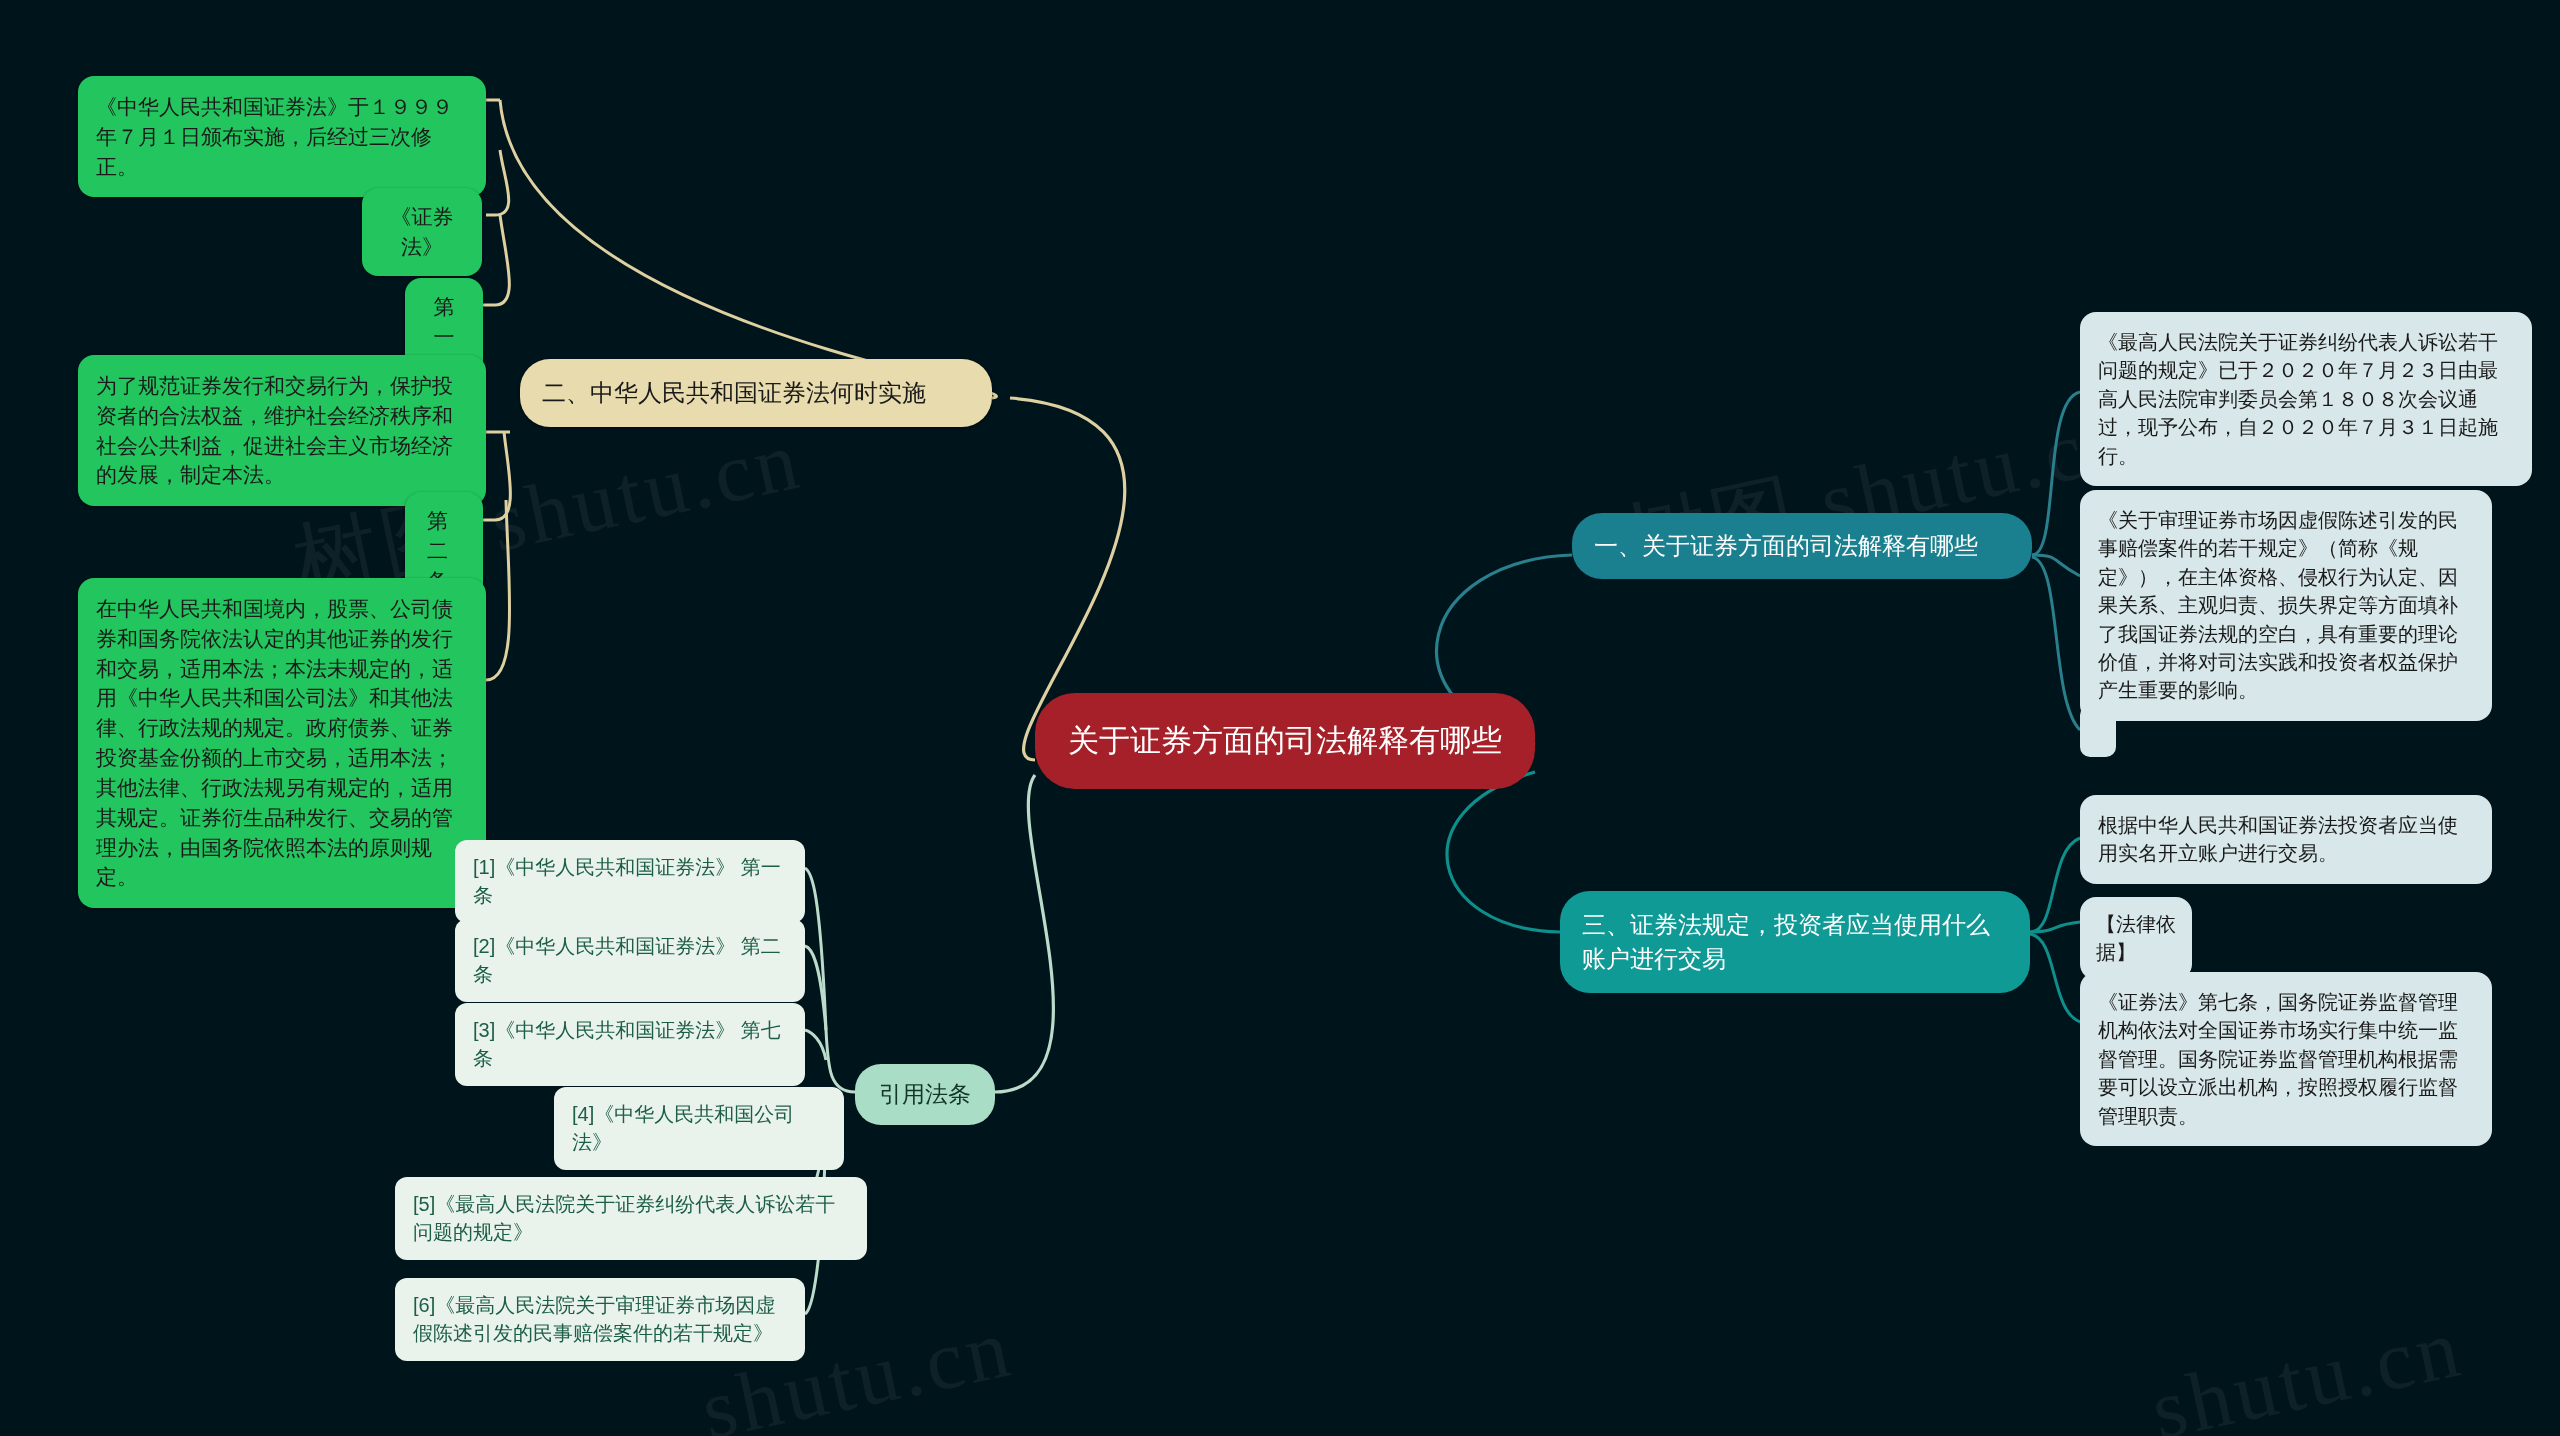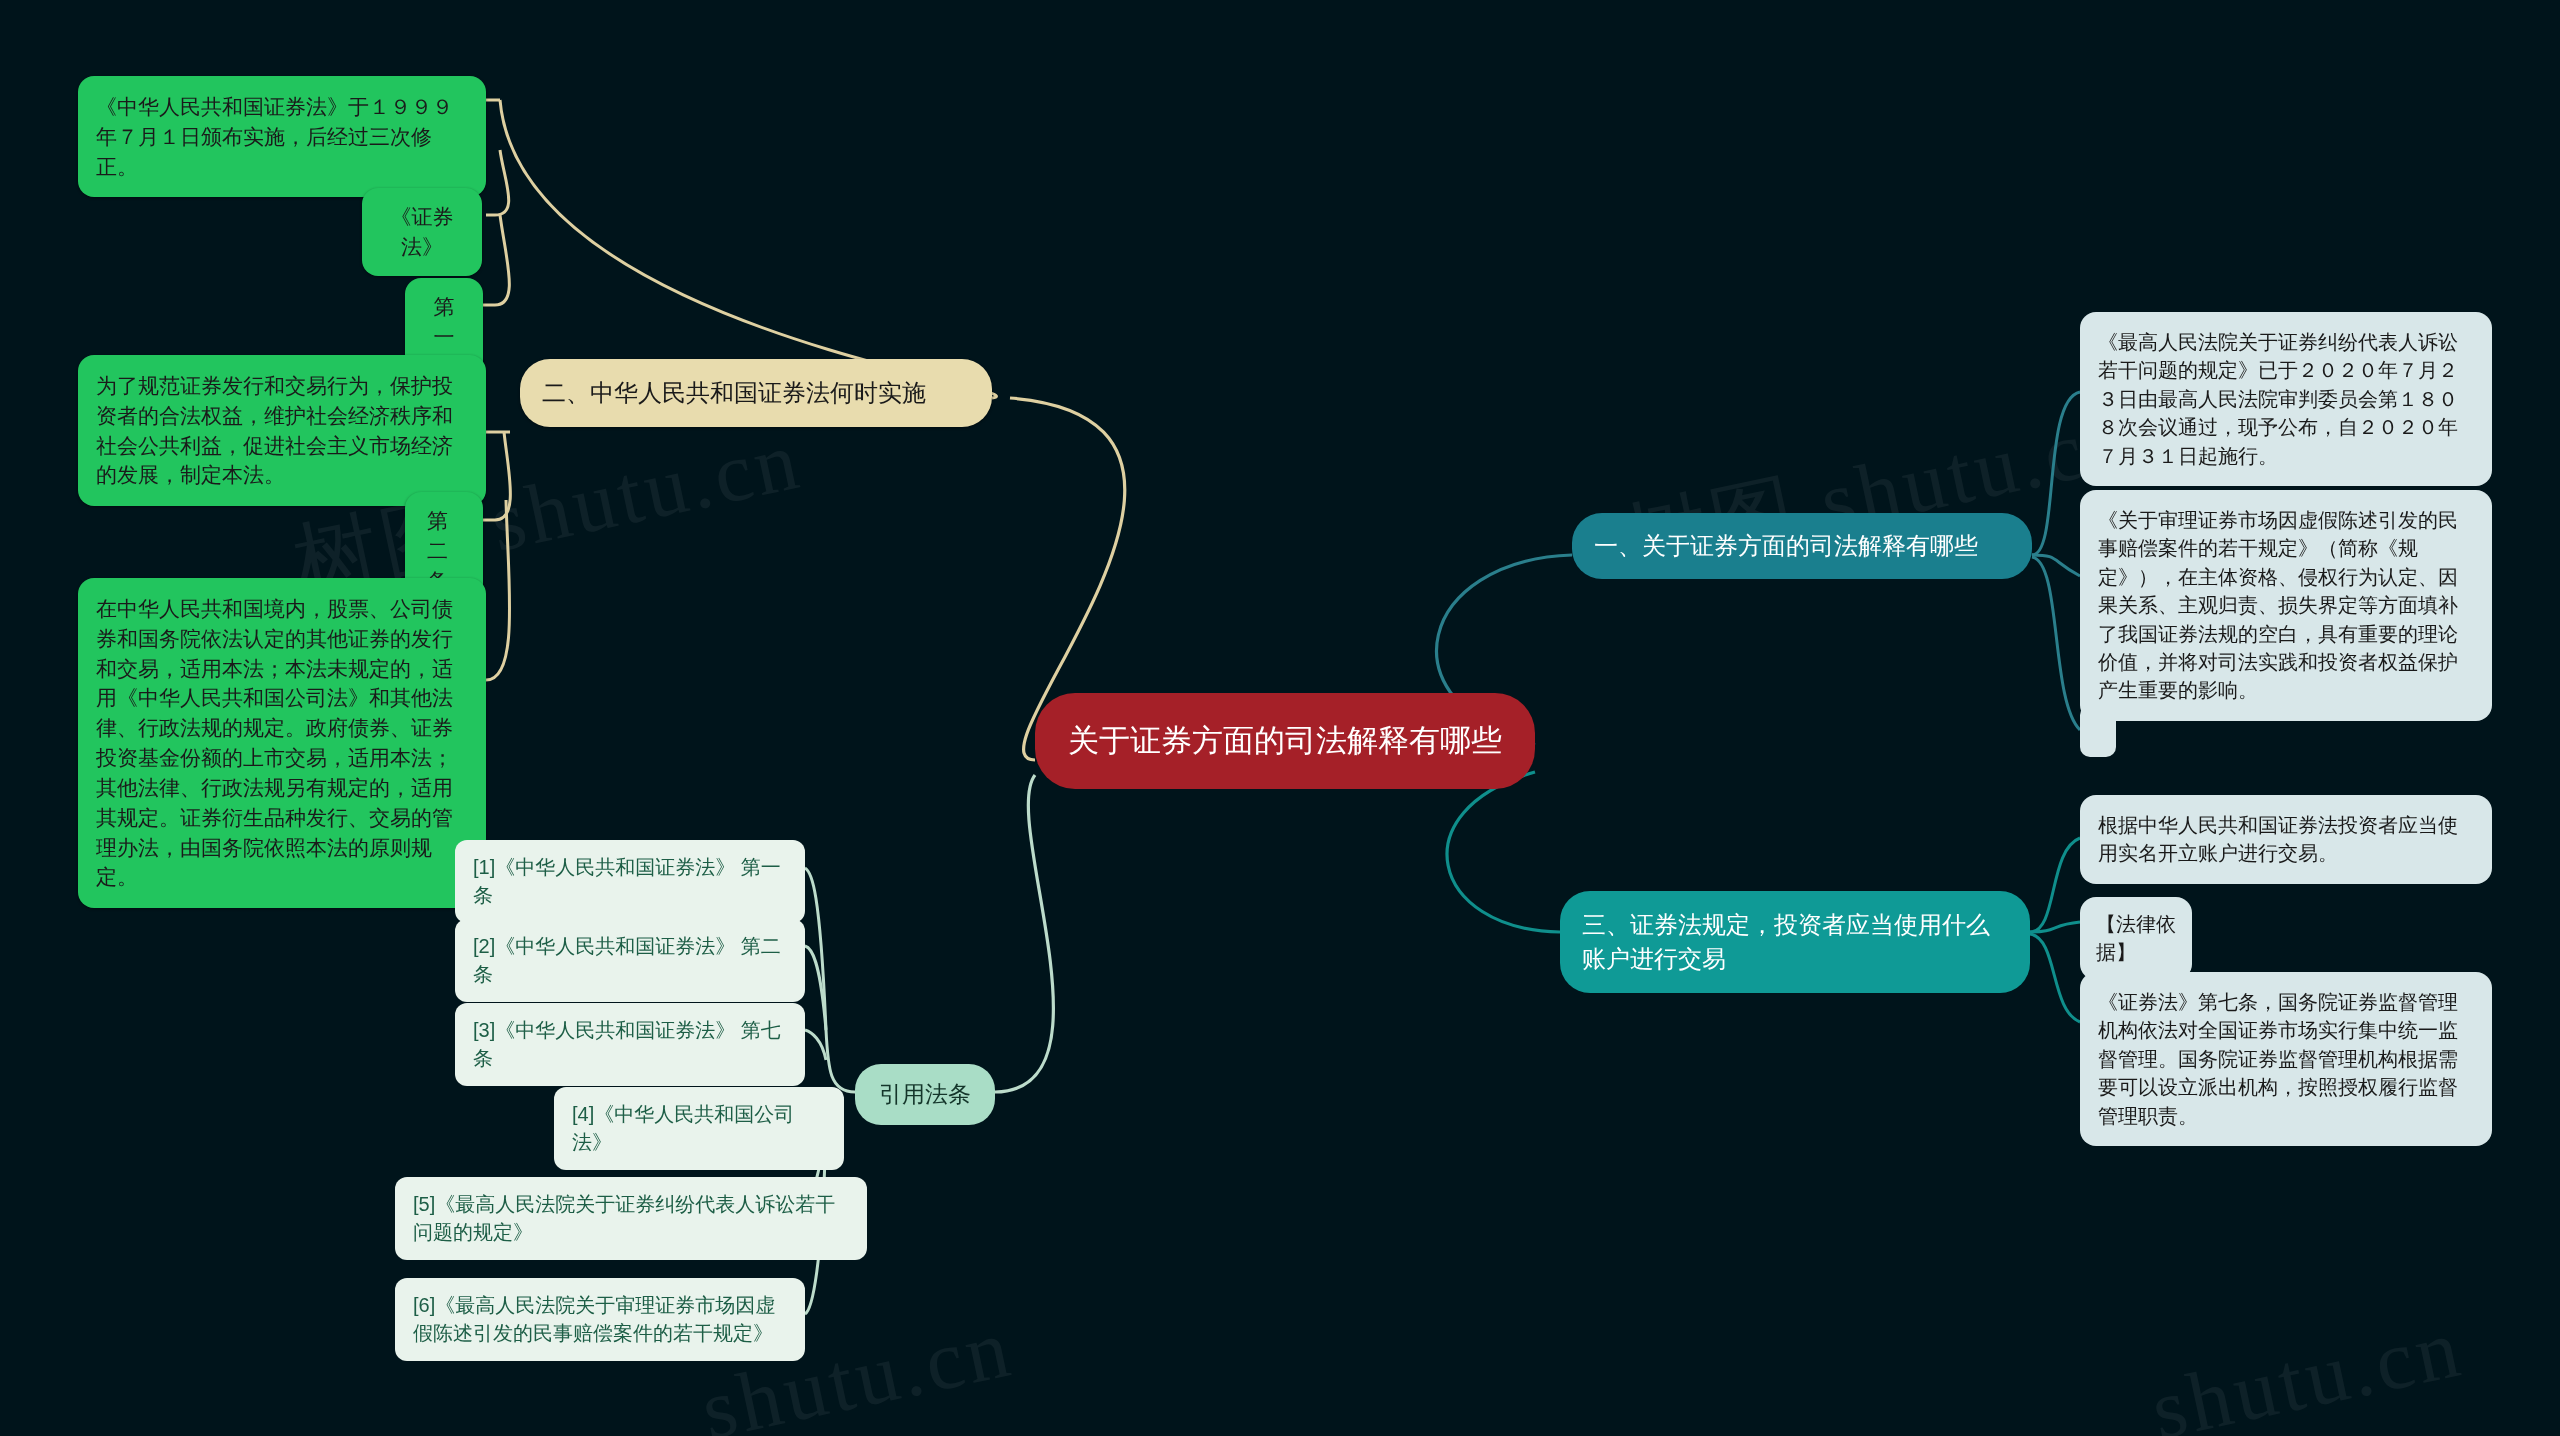--- a/index.html
+++ b/index.html
@@ -44,21 +44,21 @@
   #n-art2-text{left:78px;top:578px;width:408px;padding:16px 18px;font-size:21px;}
 
   #n-branch2{left:520px;top:359px;width:472px;padding:17px 22px;font-size:24px;border-radius:30px;}
 
   #n-root{left:1035px;top:693px;width:500px;padding:26px 4px;font-size:31px;
           text-align:center;border-radius:40px;}
 
   #n-branch1{left:1572px;top:513px;width:460px;padding:16px 22px;font-size:24px;border-radius:30px;}
   #n-branch3{left:1560px;top:891px;width:470px;padding:17px 22px;font-size:24px;border-radius:30px;}
 
-  #n-b1-a{left:2080px;top:312px;width:412px;padding:16px 18px;font-size:20px;}
+  #n-b1-a{left:2080px;top:312px;width:452px;padding:16px 18px;font-size:20px;}
   #n-b1-b{left:2080px;top:490px;width:412px;padding:16px 18px;font-size:20px;}
   #n-b1-empty{left:2080px;top:705px;width:36px;height:52px;border-radius:10px;}
 
   #n-b3-a{left:2080px;top:795px;width:412px;padding:16px 18px;font-size:20px;}
   #n-b3-b{left:2080px;top:897px;width:112px;padding:13px 16px;font-size:20px;}
   #n-b3-c{left:2080px;top:972px;width:412px;padding:16px 18px;font-size:20px;}
 
   #n-cites{left:855px;top:1064px;width:140px;padding:14px 16px;font-size:23px;
            text-align:center;border-radius:26px;}
 

